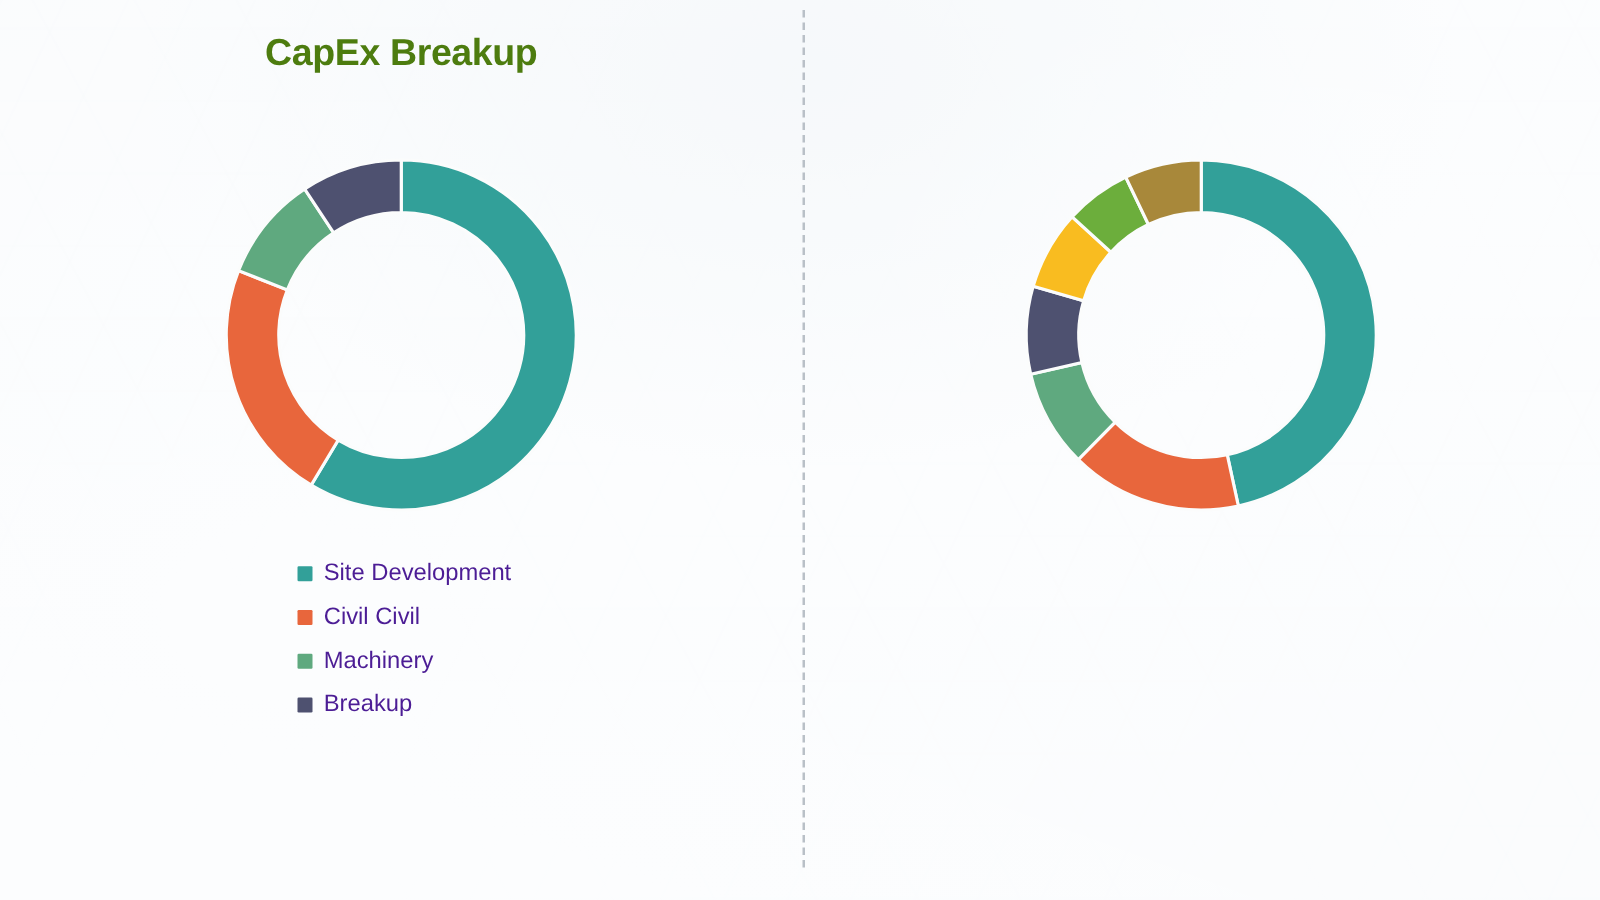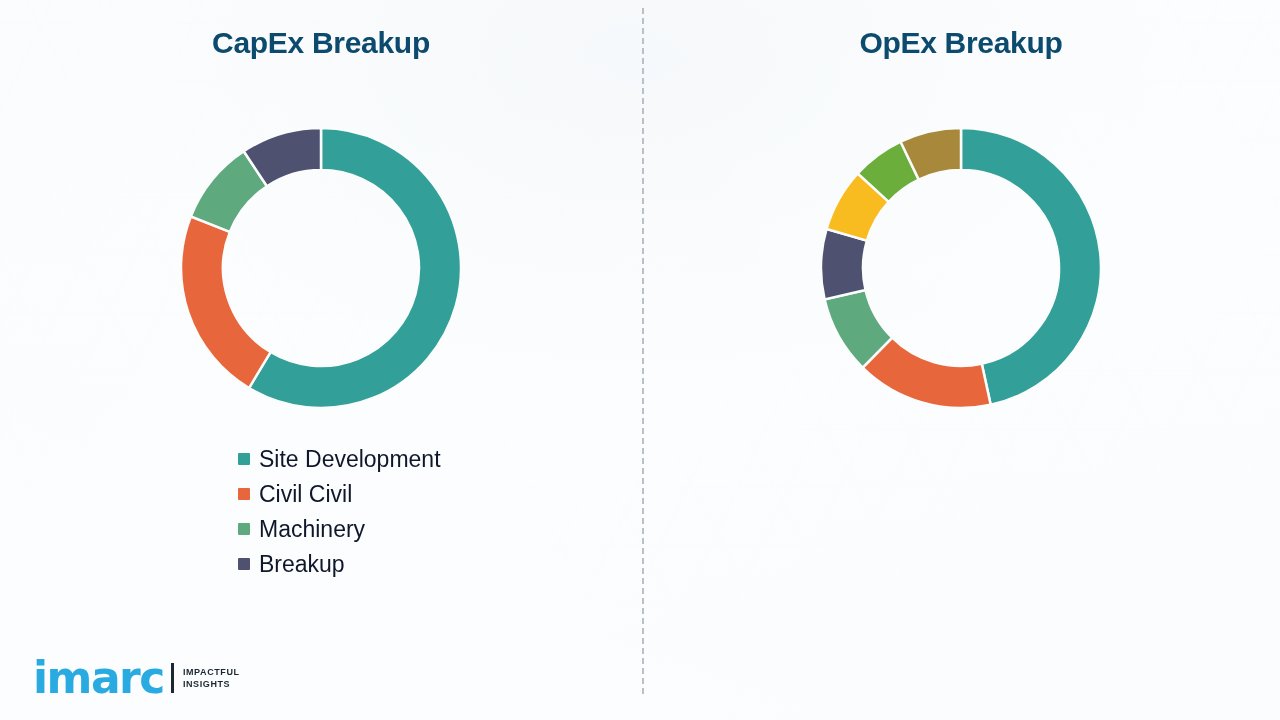--- a/index.html
+++ b/index.html
@@ -52,21 +52,21 @@
   .panel { position:absolute; top:0; height:720px; }
   #panel-capex { left:0;   width:642px; }
   #panel-opex  { left:642px; width:638px; }
 
   .panel-title {
     position:absolute;
     top:26px; left:0; width:100%;
     text-align:center;
     font-size:30px;
     font-weight:bold;
-    color:#0c4a6e;
+    color:#4d7c0f;
     letter-spacing:-0.3px;
   }
 
   .donut-wrap { position:absolute; top:98px; left:50%; transform:translateX(-50%); }
   #donut-capex-wrap { top:98px; margin-left:0px; }
   #donut-opex-wrap  { top:98px; margin-left:0px; }
 
   svg.donut { display:block; }
 
   
@@ -76,22 +76,22 @@
   .legend-item { display:flex; align-items:center; }
   #legend-capex .legend-item { margin-bottom:15px; }
 
   .swatch {
     width:12px; height:12px;
     border-radius:1px;
     margin-right:9px;
     flex:0 0 auto;
   }
   .legend-label {
-    font-size:23px;
-    color:#0f172a;
+    font-size:19px;
+    color:#4c1d95;
     white-space:nowrap;
     line-height:20px;
   }
 
   
   #logo {
     position:absolute;
     left:33px; bottom:22px;
     display:flex; align-items:center;
     z-index:6;
@@ -155,38 +155,29 @@
           <span class="legend-label">Machinery</span>
         </div>
         <div class="legend-item">
           <span class="swatch" style="background: rgb(78, 81, 112);"></span>
           <span class="legend-label">Breakup</span>
         </div>
       </div>
   </section>
 
   <section class="panel" id="panel-opex">
-    <h1 class="panel-title">OpEx Breakup</h1>
 
     <div class="donut-wrap" id="donut-opex-wrap">
       <svg class="donut" id="svg-opex" width="340" height="340" viewBox="0 0 340 340">
           <path d="M 170 30 A 140 140 0 0 1 199.6809953890876 306.8175372995471 L 190.77669677236133 265.77227610968293 A 98 98 0 0 0 170 72 Z" fill="#32a099" stroke="#fbfcfc" stroke-width="2.5"></path>
           <path d="M 199.6809953890876 306.8175372995471 A 140 140 0 0 1 71.62900422816104 269.6149948092999 L 101.14030295971273 239.7304963665099 A 98 98 0 0 0 190.77669677236133 265.77227610968293 Z" fill="#e8663c" stroke="#fbfcfc" stroke-width="2.5"></path>
           <path d="M 71.62900422816104 269.6149948092999 A 140 140 0 0 1 33.56623780987917 201.39790653291323 L 74.49636646691542 191.97853457303927 A 98 98 0 0 0 101.14030295971273 239.7304963665099 Z" fill="#5fa97f" stroke="#fbfcfc" stroke-width="2.5"></path>
           <path d="M 33.56623780987917 201.39790653291323 A 140 140 0 0 1 35.55888400522801 130.94124515450773 L 75.89121880365961 142.6588716081554 A 98 98 0 0 0 74.49636646691542 191.97853457303927 Z" fill="#4e5170" stroke="#fbfcfc" stroke-width="2.5"></path>
           <path d="M 35.55888400522801 130.94124515450773 A 140 140 0 0 1 66.74816356985585 75.45340686305636 L 97.7237144988991 103.81738480413945 A 98 98 0 0 0 75.89121880365961 142.6588716081554 Z" fill="#f9bc20" stroke="#fbfcfc" stroke-width="2.5"></path>
           <path d="M 66.74816356985585 75.45340686305636 A 140 140 0 0 1 109.59615360466597 43.70124568845149 L 127.71730752326619 81.59087198191605 A 98 98 0 0 0 97.7237144988991 103.81738480413945 Z" fill="#6cae3c" stroke="#fbfcfc" stroke-width="2.5"></path>
           <path d="M 109.59615360466597 43.70124568845149 A 140 140 0 0 1 170.00000000000023 30 L 170.00000000000014 72 A 98 98 0 0 0 127.71730752326619 81.59087198191605 Z" fill="#a8883a" stroke="#fbfcfc" stroke-width="2.5"></path>
         </svg>
     </div>
 
   </section>
 
-  <div id="logo">
-    <span id="logo-mark">imarc</span>
-    <span id="logo-rule"></span>
-    <span id="logo-tag">
-      <span>IMPACTFUL</span>
-      <span>INSIGHTS</span>
-    </span>
-  </div>
 
 </div>
 
 </body></html>

